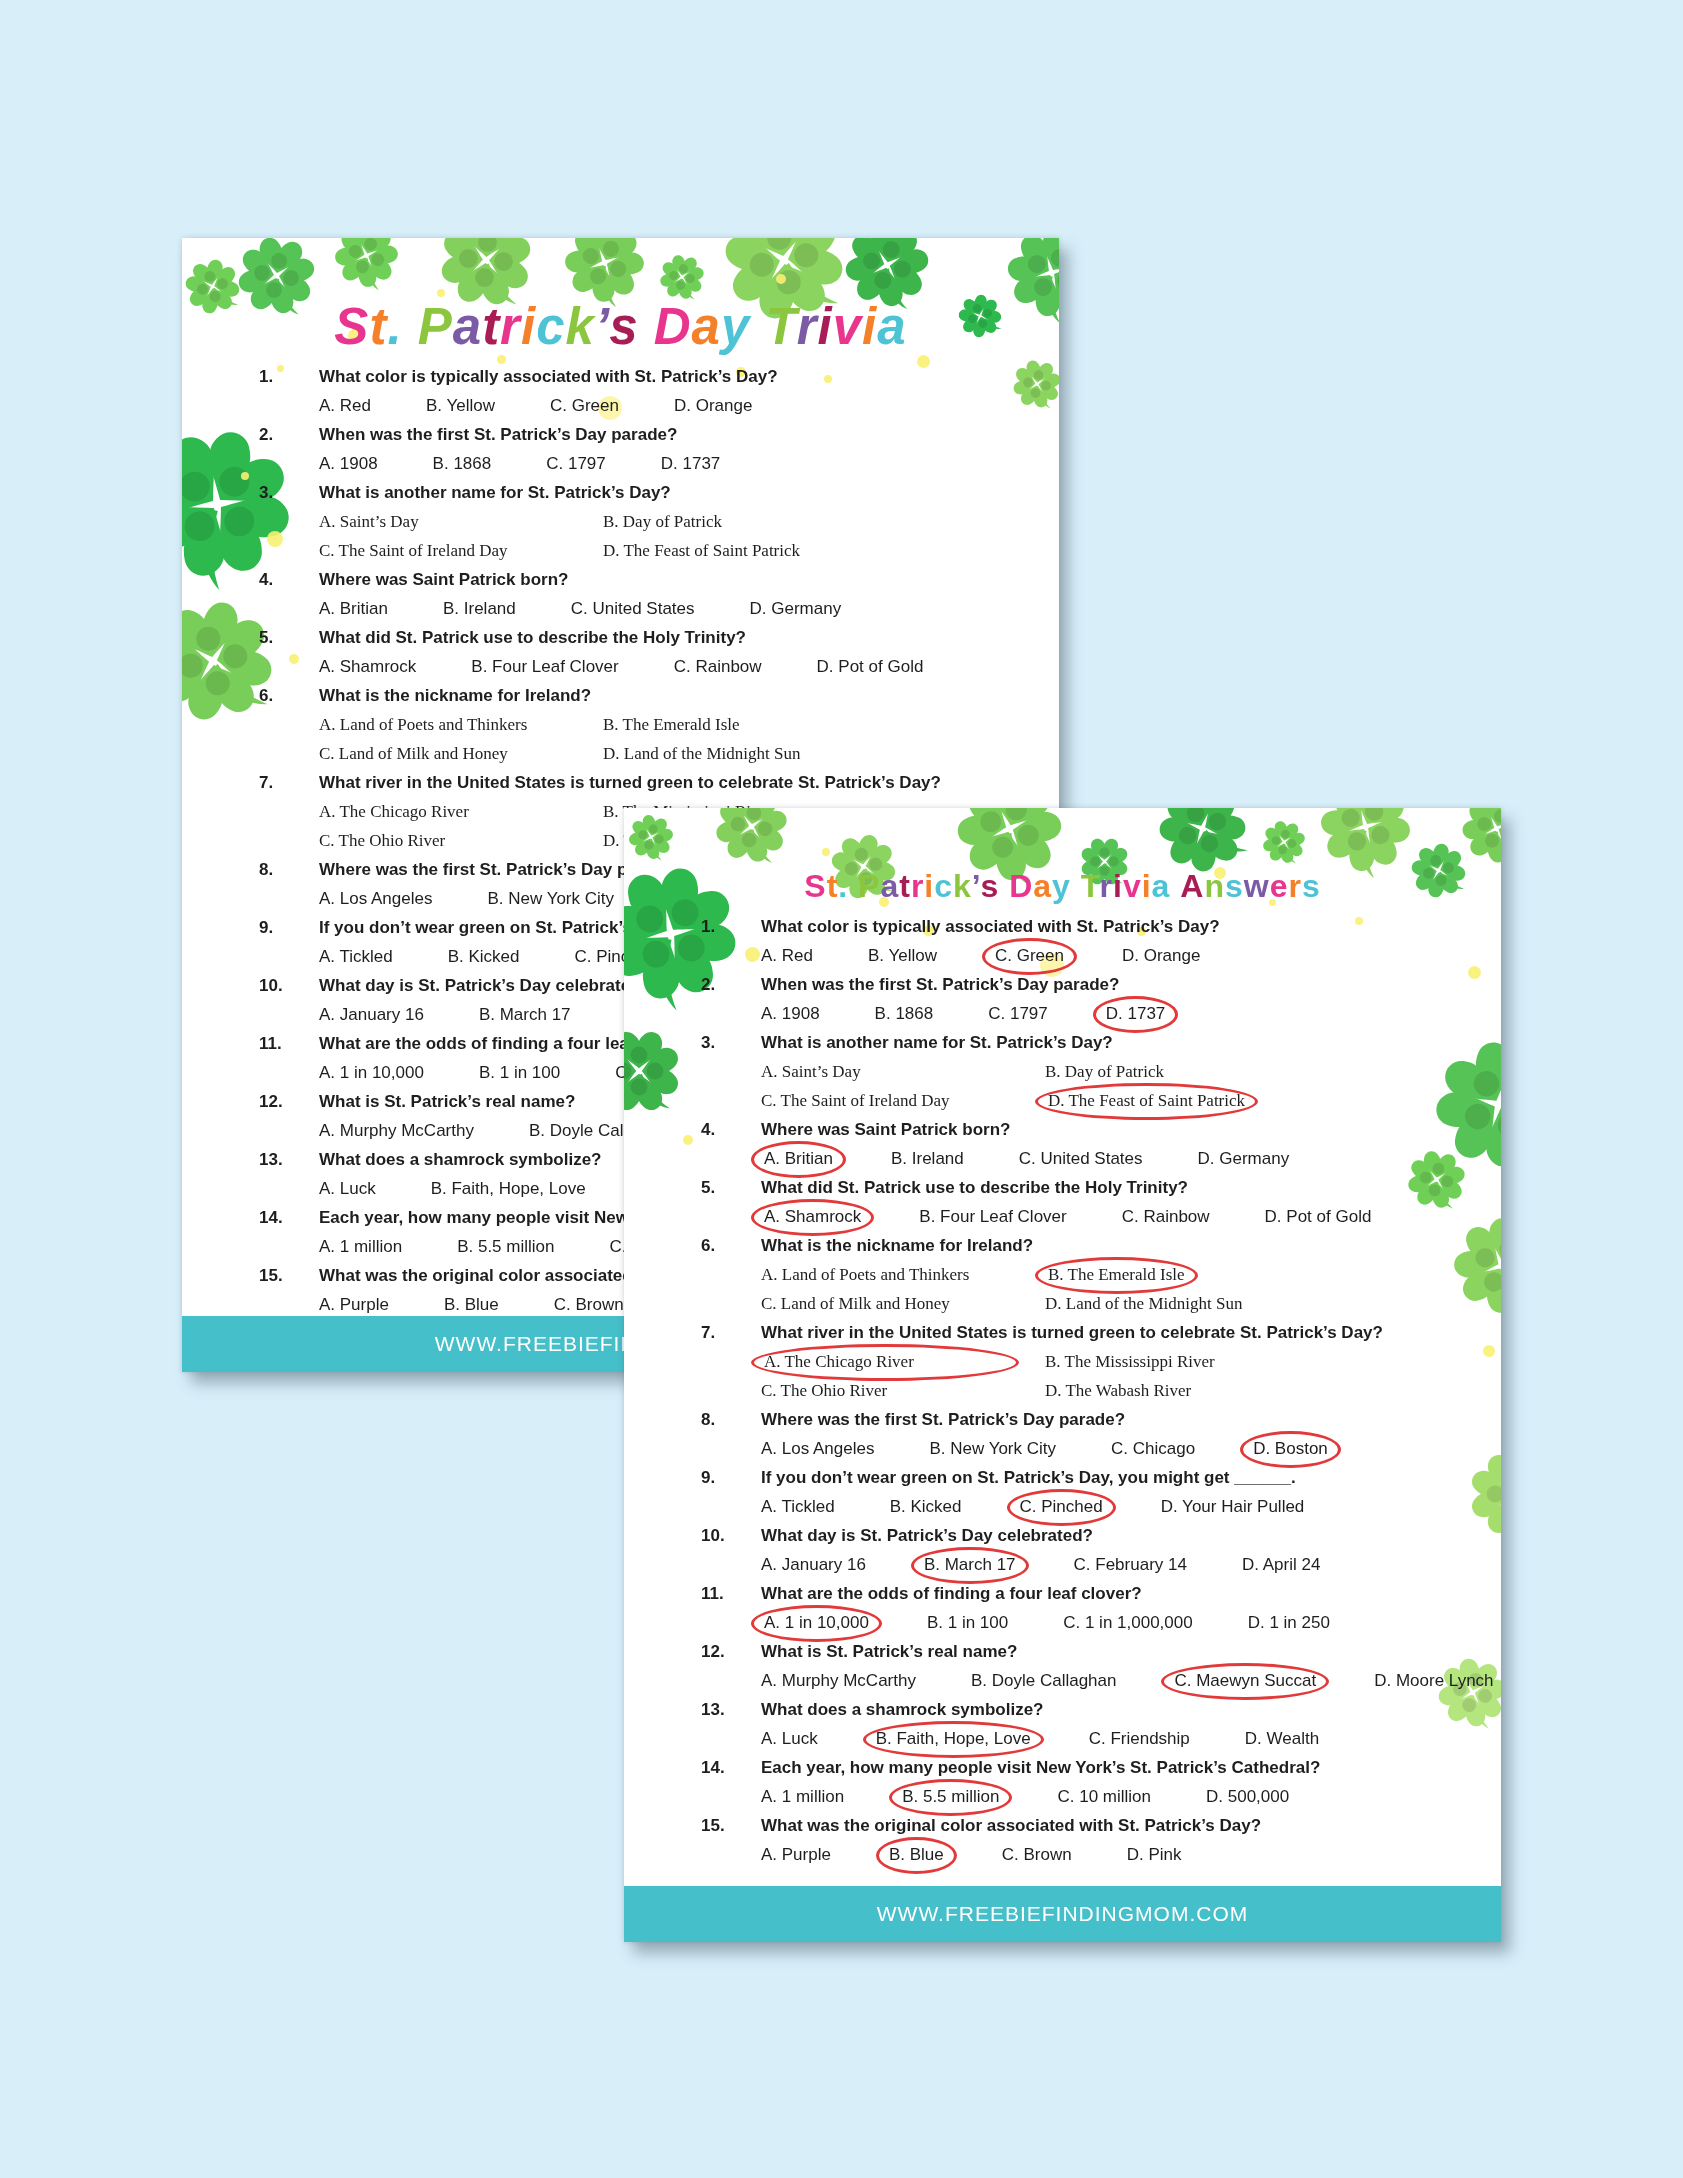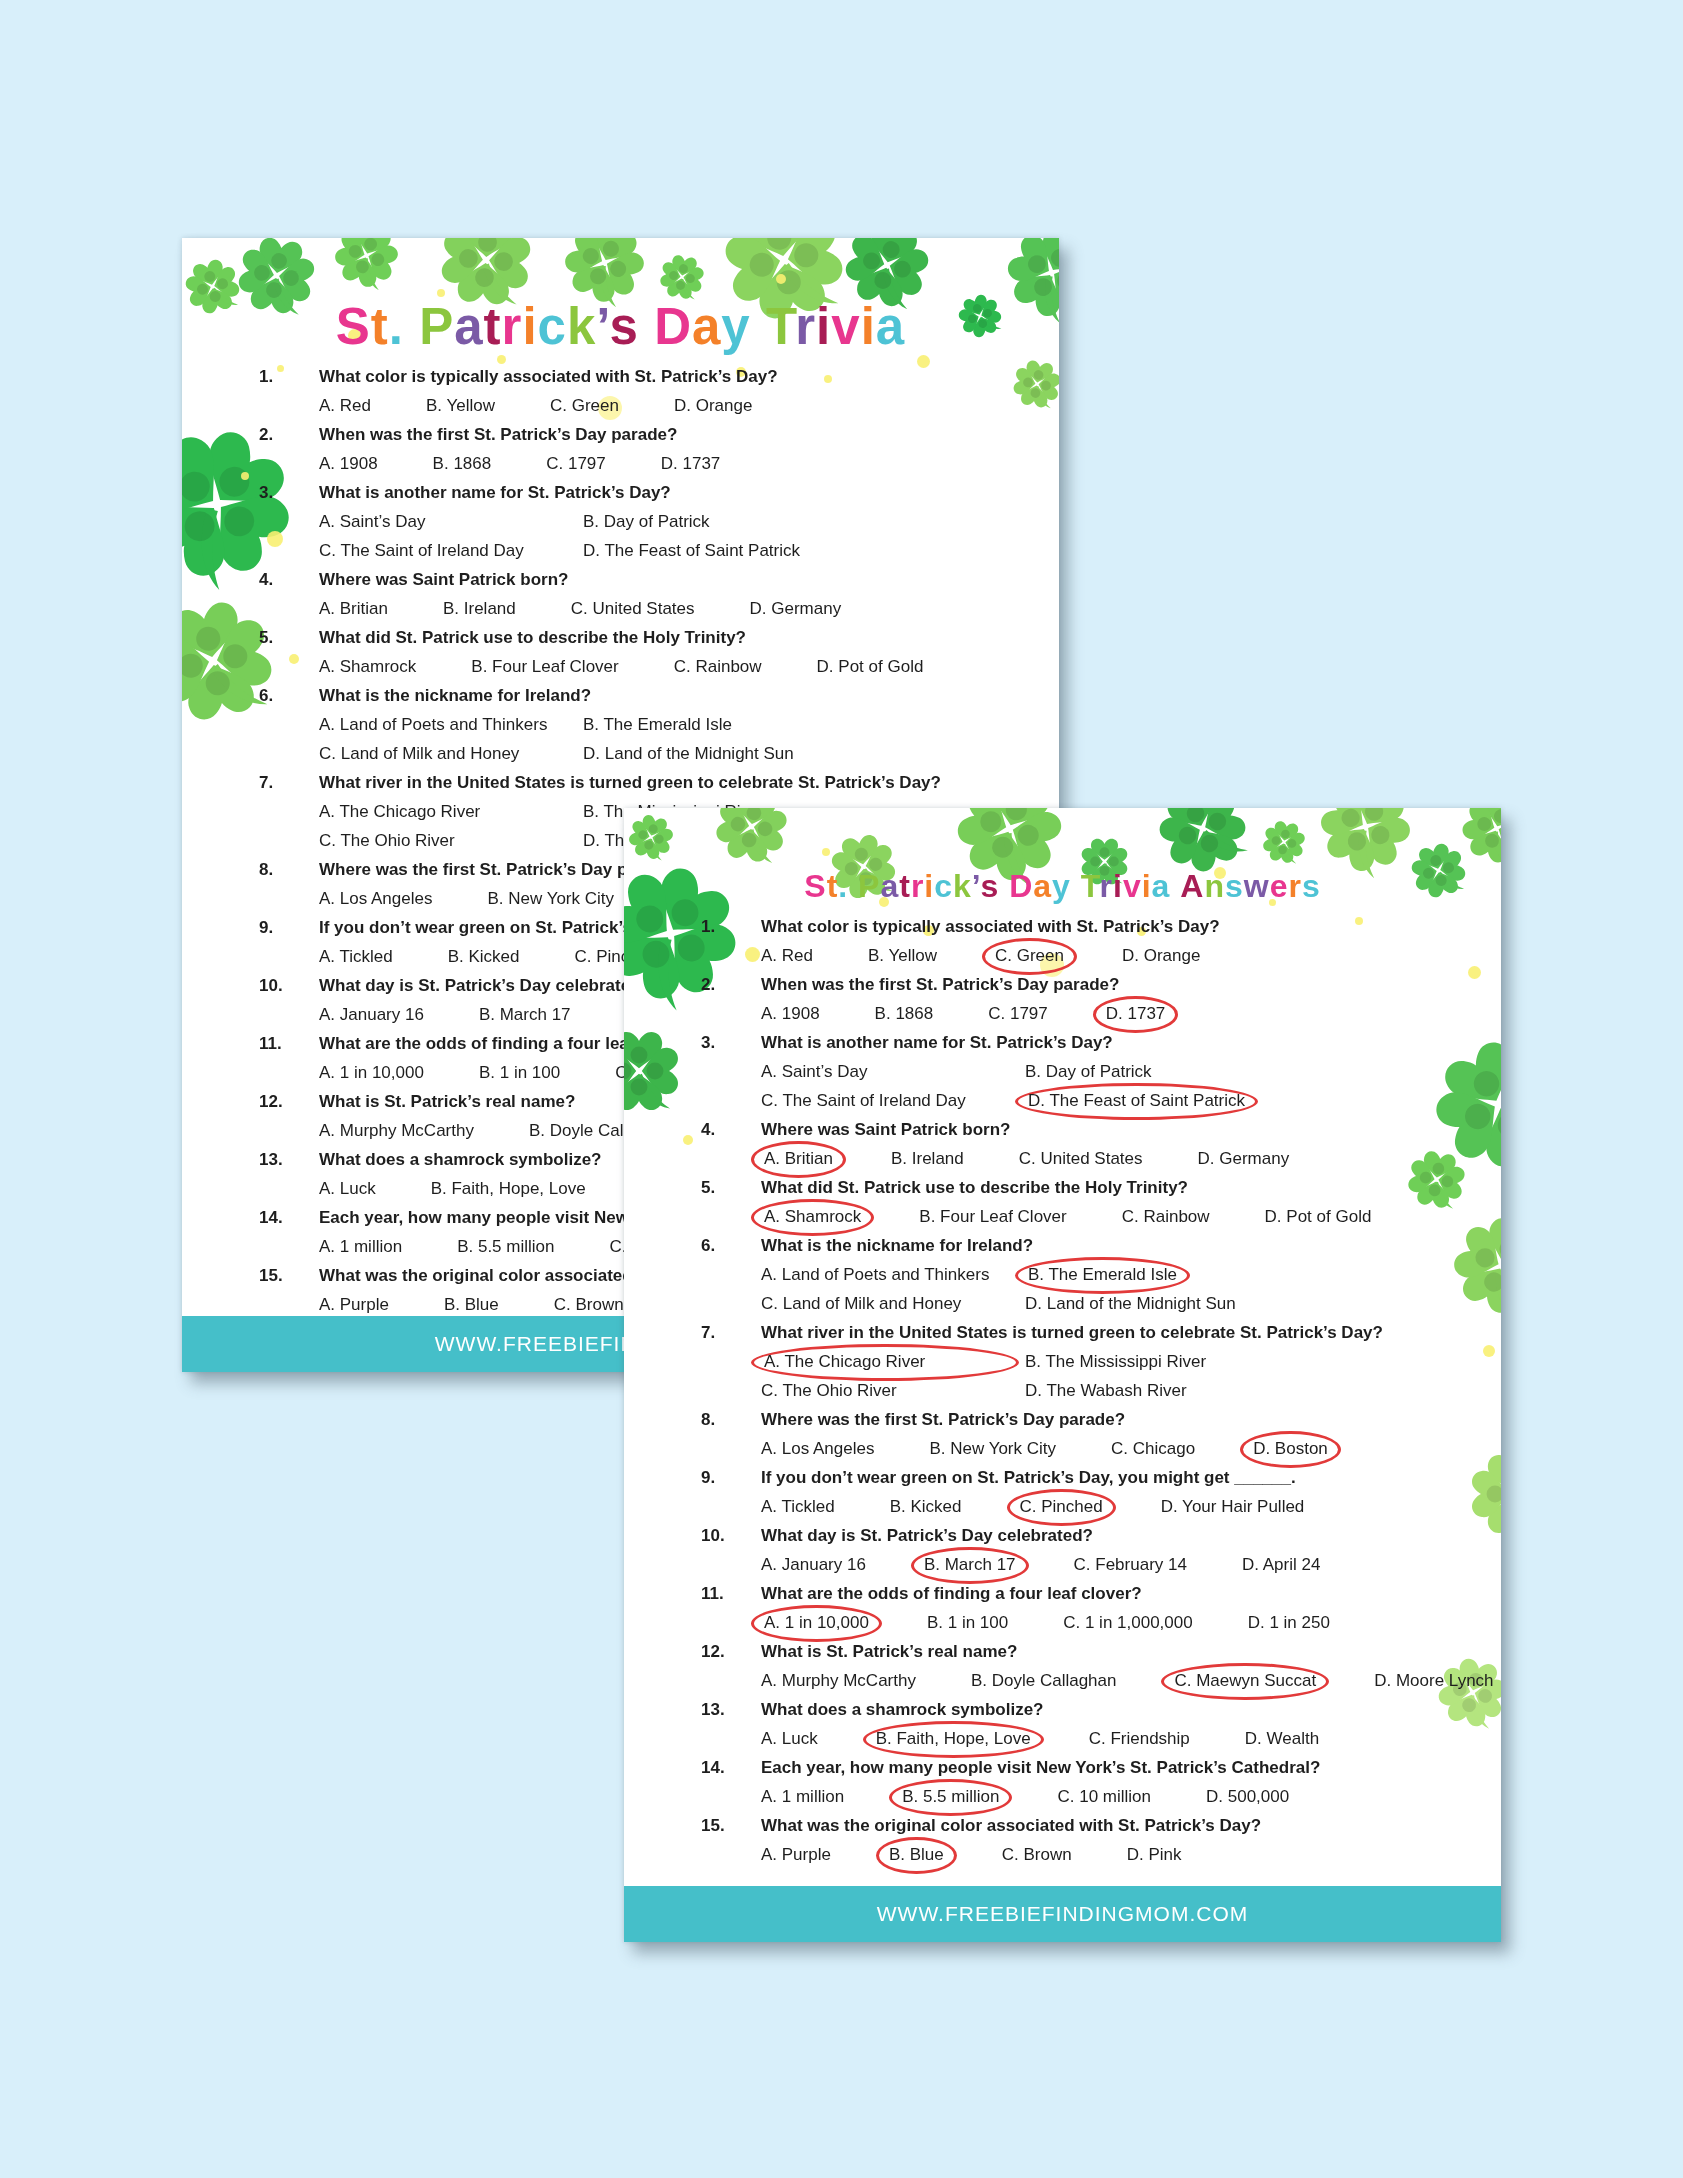--- a/index.html
+++ b/index.html
@@ -29,21 +29,21 @@
 
   .title{
     position:relative;
     margin:61px 0 8px 0;
     text-align:center;
     font-weight:bold;
     letter-spacing:1px;
     line-height:1.08;
     white-space:nowrap;
   }
-  #page-questions .title{font-size:51px;}
+  #page-questions .title{font-size:51px;font-style:italic;}
   #page-answers .title{font-size:32px;}
 
   .qlist{
     position:relative;
     list-style:none;
     margin:0;padding:0;
     color:#1e1e1e;
     font-size:17px;
   }
   .qitem{position:relative;padding-left:137px;}
@@ -58,21 +58,22 @@
   }
   .optline{
     display:flex;
     column-gap:55px;
     line-height:29px;
     white-space:nowrap;
   }
   .optline.cols2{
     display:grid;
     grid-template-columns:minmax(248px,max-content) max-content;
-    column-gap:16px;
+    column-gap:36px;
+    font-family:Liberation Serif, serif;
   }
   .opt{display:inline-block;}
   .circ{
     border:3px solid var(--circle-red,#e23a3a);
     border-radius:50%;
     padding:0px 10px 2px 10px;
     margin:-3px -10px -5px -10px;
   }
   .footer{
     position:absolute;left:0;right:0;bottom:0;height:56px;

